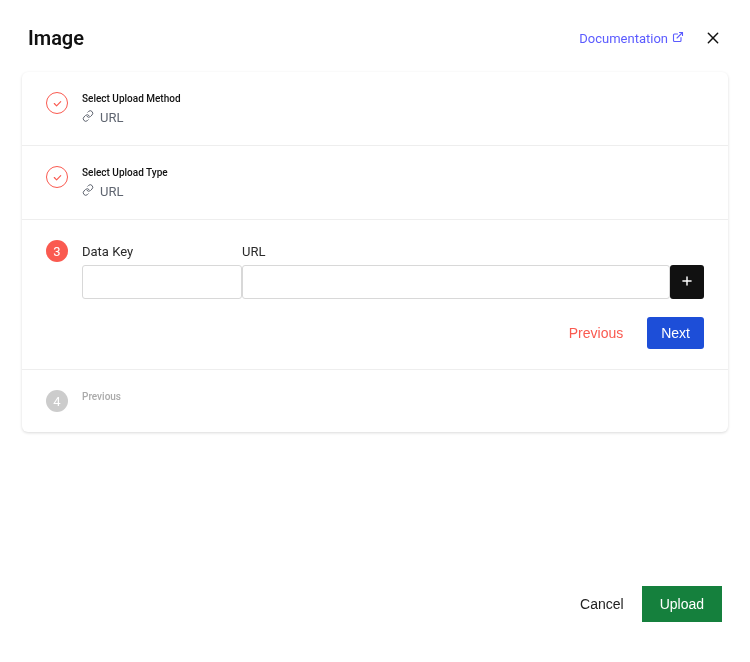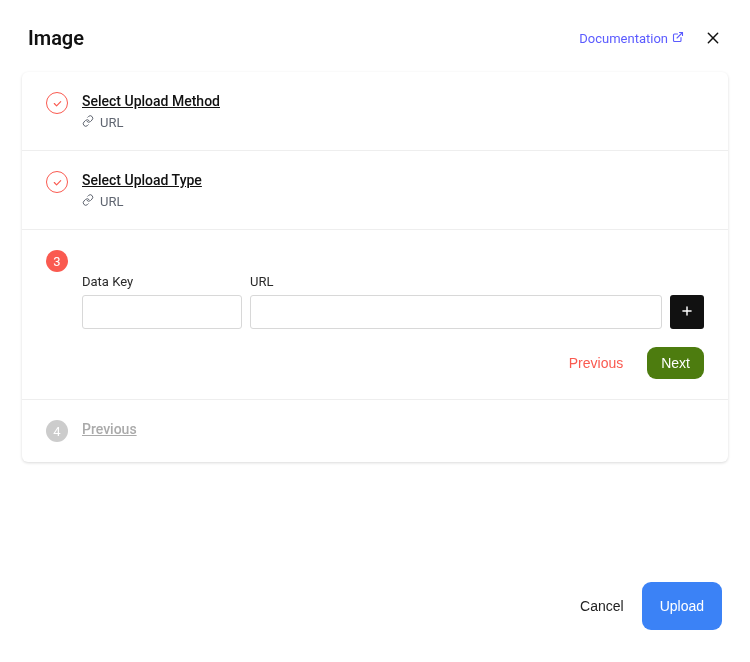--- a/index.html
+++ b/index.html
@@ -91,42 +91,40 @@
       background: #fa5a50;
       color: #fff;
       font-weight: 400;
     }
     .badge-upcoming {
       background: #ccc;
       color: #fff;
     }
     .step-main { flex: 1; }
     .step-title {
-      font-size: 14px;
+      font-size: 10px;
       font-weight: 500;
       color: #111;
       padding-top: 1px;
-      text-decoration: underline;
     }
     .step-sub {
       display: flex;
       align-items: center;
       gap: 6px;
       margin-top: 6px;
       font-size: 13px;
       color: #5f6570;
     }
     .step-sub svg { width: 12px; height: 12px; stroke: #5f6570; }
 
     .step-upcoming .step-title { color: #aaa; }
 
     .form-row {
       display: flex;
-      gap: 8px;
-      margin-top: 24px;
+      margin-top: 4px;
       align-items: flex-end;
     }
     .field { display: flex; flex-direction: column; }
     .field-label {
       font-size: 13px;
       color: #2a2a2a;
       margin-bottom: 6px;
       font-weight: 400;
     }
     .field input {
@@ -162,51 +160,51 @@
     }
     .btn-prev {
       color: #fa5a50;
       font-size: 14px;
       background: none;
       border: none;
       cursor: pointer;
       padding: 6px 4px;
     }
     .btn-next {
-      background: #4d7c0f;
+      background: #1d4ed8;
       color: #fff;
       font-size: 14px;
       border: none;
-      border-radius: 9px;
+      border-radius: 3px;
       padding: 8px 14px;
       cursor: not-allowed;
     }
 
     .modal-footer {
       position: absolute;
-      bottom: 8px;
+      bottom: 16px;
       right: 0;
       padding: 20px 28px 24px;
       display: flex;
       align-items: center;
       gap: 18px;
     }
     .footer-cancel {
       background: none;
       border: none;
       font-size: 14px;
       color: #222;
       cursor: pointer;
     }
     .footer-upload {
-      background: #3b82f6;
+      background: #15803d;
       color: #fff;
       border: none;
-      border-radius: 9px;
-      padding: 16px 18px;
+      border-radius: 0;
+      padding: 10px 18px;
       font-size: 14px;
       cursor: not-allowed;
     }
   </style>
 </head>
 <body>
 
 <div class="modal">
 
   <div class="modal-header">

